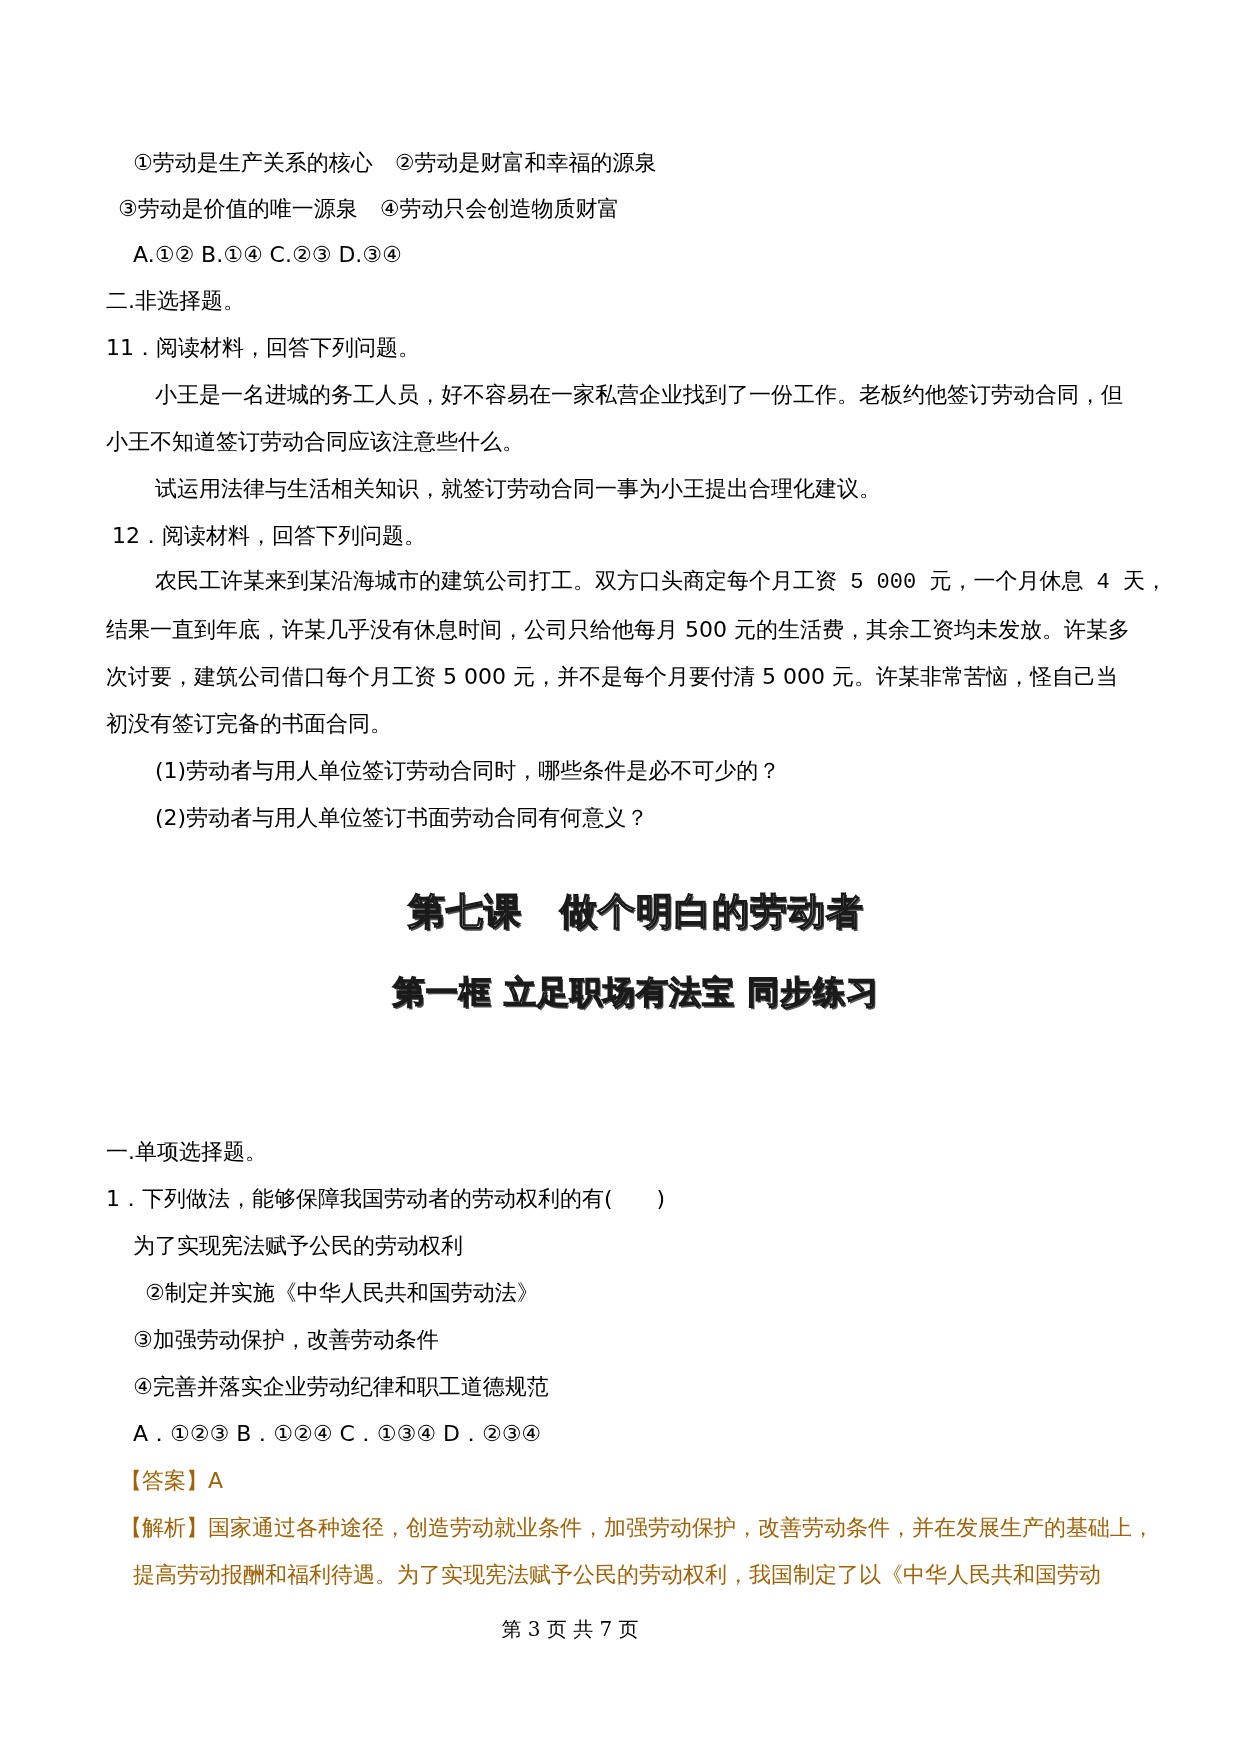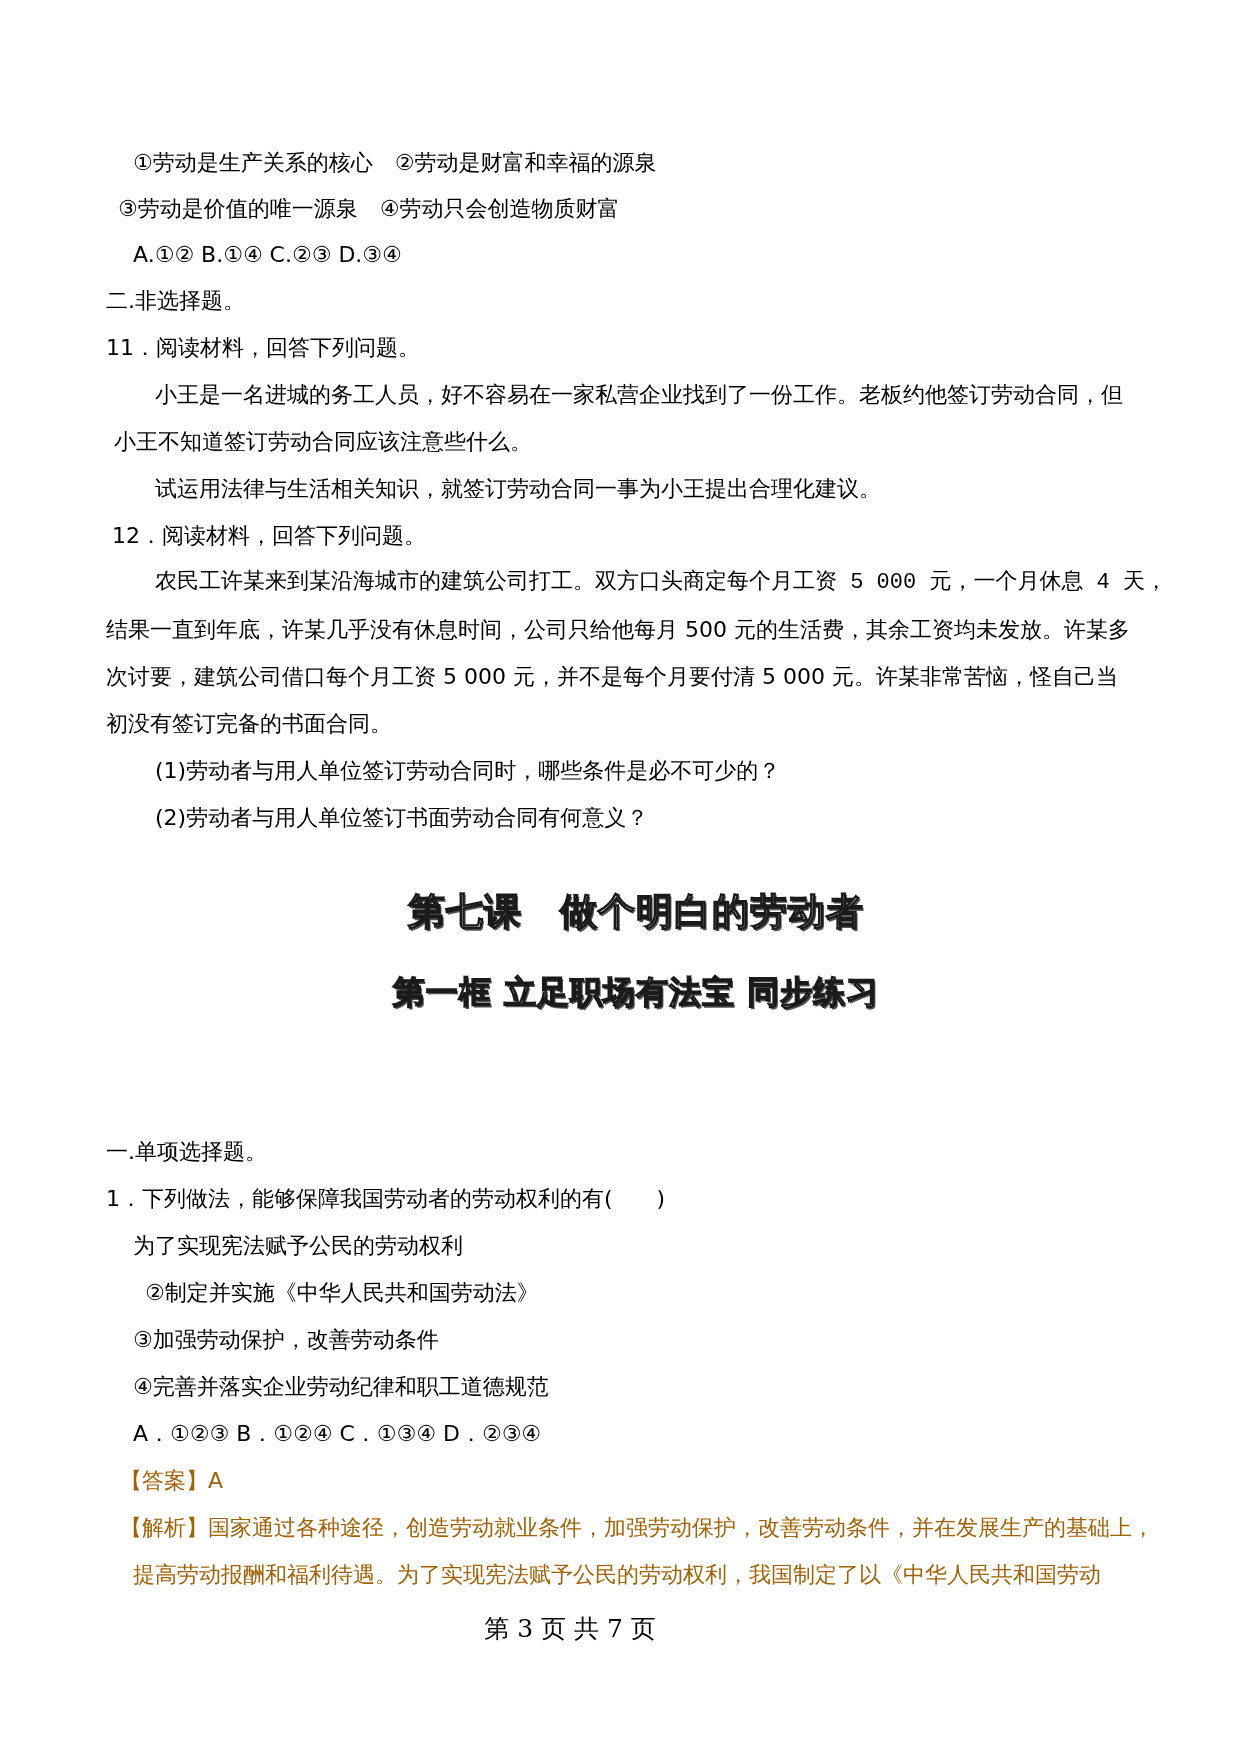--- a/index.html
+++ b/index.html
@@ -37,39 +37,39 @@
     }
     .h1 { top: 888px; font-size: 37px; line-height: 48px; letter-spacing: 1px; }
     .h2 { top: 970px; font-size: 32px; line-height: 44px; letter-spacing: 1px; }
     .footer {
       position: absolute;
       top: 1615px;
       left: 0;
       width: 1140px;
       text-align: center;
       font-family: "DejaVu Serif", "Liberation Serif", serif;
-      font-size: 25px;
+      font-size: 20px;
       line-height: 28px;
       color: #000000;
     }
   </style>
 </head>
 <body>
 
 <div>
 
   <div class="line" style="left:133px; top:148px;">①劳动是生产关系的核心　②劳动是财富和幸福的源泉</div>
   <div class="line" style="left:118px; top:194px;">③劳动是价值的唯一源泉　④劳动只会创造物质财富</div>
   <div class="line" style="left:133px; top:240px;">A.①② B.①④  C.②③      D.③④</div>
 
   <div class="line" style="left:106px; top:286px;">二.非选择题。</div>
 
   <div class="line" style="left:106px; top:333px;">11．阅读材料，回答下列问题。</div>
   <div class="line" style="left:155px; top:380px;">小王是一名进城的务工人员，好不容易在一家私营企业找到了一份工作。老板约他签订劳动合同，但</div>
-  <div class="line" style="left:106px; top:427px;margin-left:8px;">小王不知道签订劳动合同应该注意些什么。</div>
+  <div class="line" style="left:106px; top:427px;">小王不知道签订劳动合同应该注意些什么。</div>
   <div class="line" style="left:155px; top:474px;">试运用法律与生活相关知识，就签订劳动合同一事为小王提出合理化建议。</div>
 
   <div class="line" style="left:112px; top:521px;">12．阅读材料，回答下列问题。</div>
   <div class="line" style="left:155px; top:568px;font-family:Liberation Mono, monospace;">农民工许某来到某沿海城市的建筑公司打工。双方口头商定每个月工资 5 000 元，一个月休息 4 天，</div>
   <div class="line" style="left:106px; top:615px;">结果一直到年底，许某几乎没有休息时间，公司只给他每月 500 元的生活费，其余工资均未发放。许某多</div>
   <div class="line" style="left:106px; top:662px;">次讨要，建筑公司借口每个月工资 5 000 元，并不是每个月要付清 5 000 元。许某非常苦恼，怪自己当</div>
   <div class="line" style="left:106px; top:709px;">初没有签订完备的书面合同。</div>
   <div class="line" style="left:155px; top:756px;">(1)劳动者与用人单位签订劳动合同时，哪些条件是必不可少的？</div>
   <div class="line" style="left:155px; top:803px;">(2)劳动者与用人单位签订书面劳动合同有何意义？</div>
 

